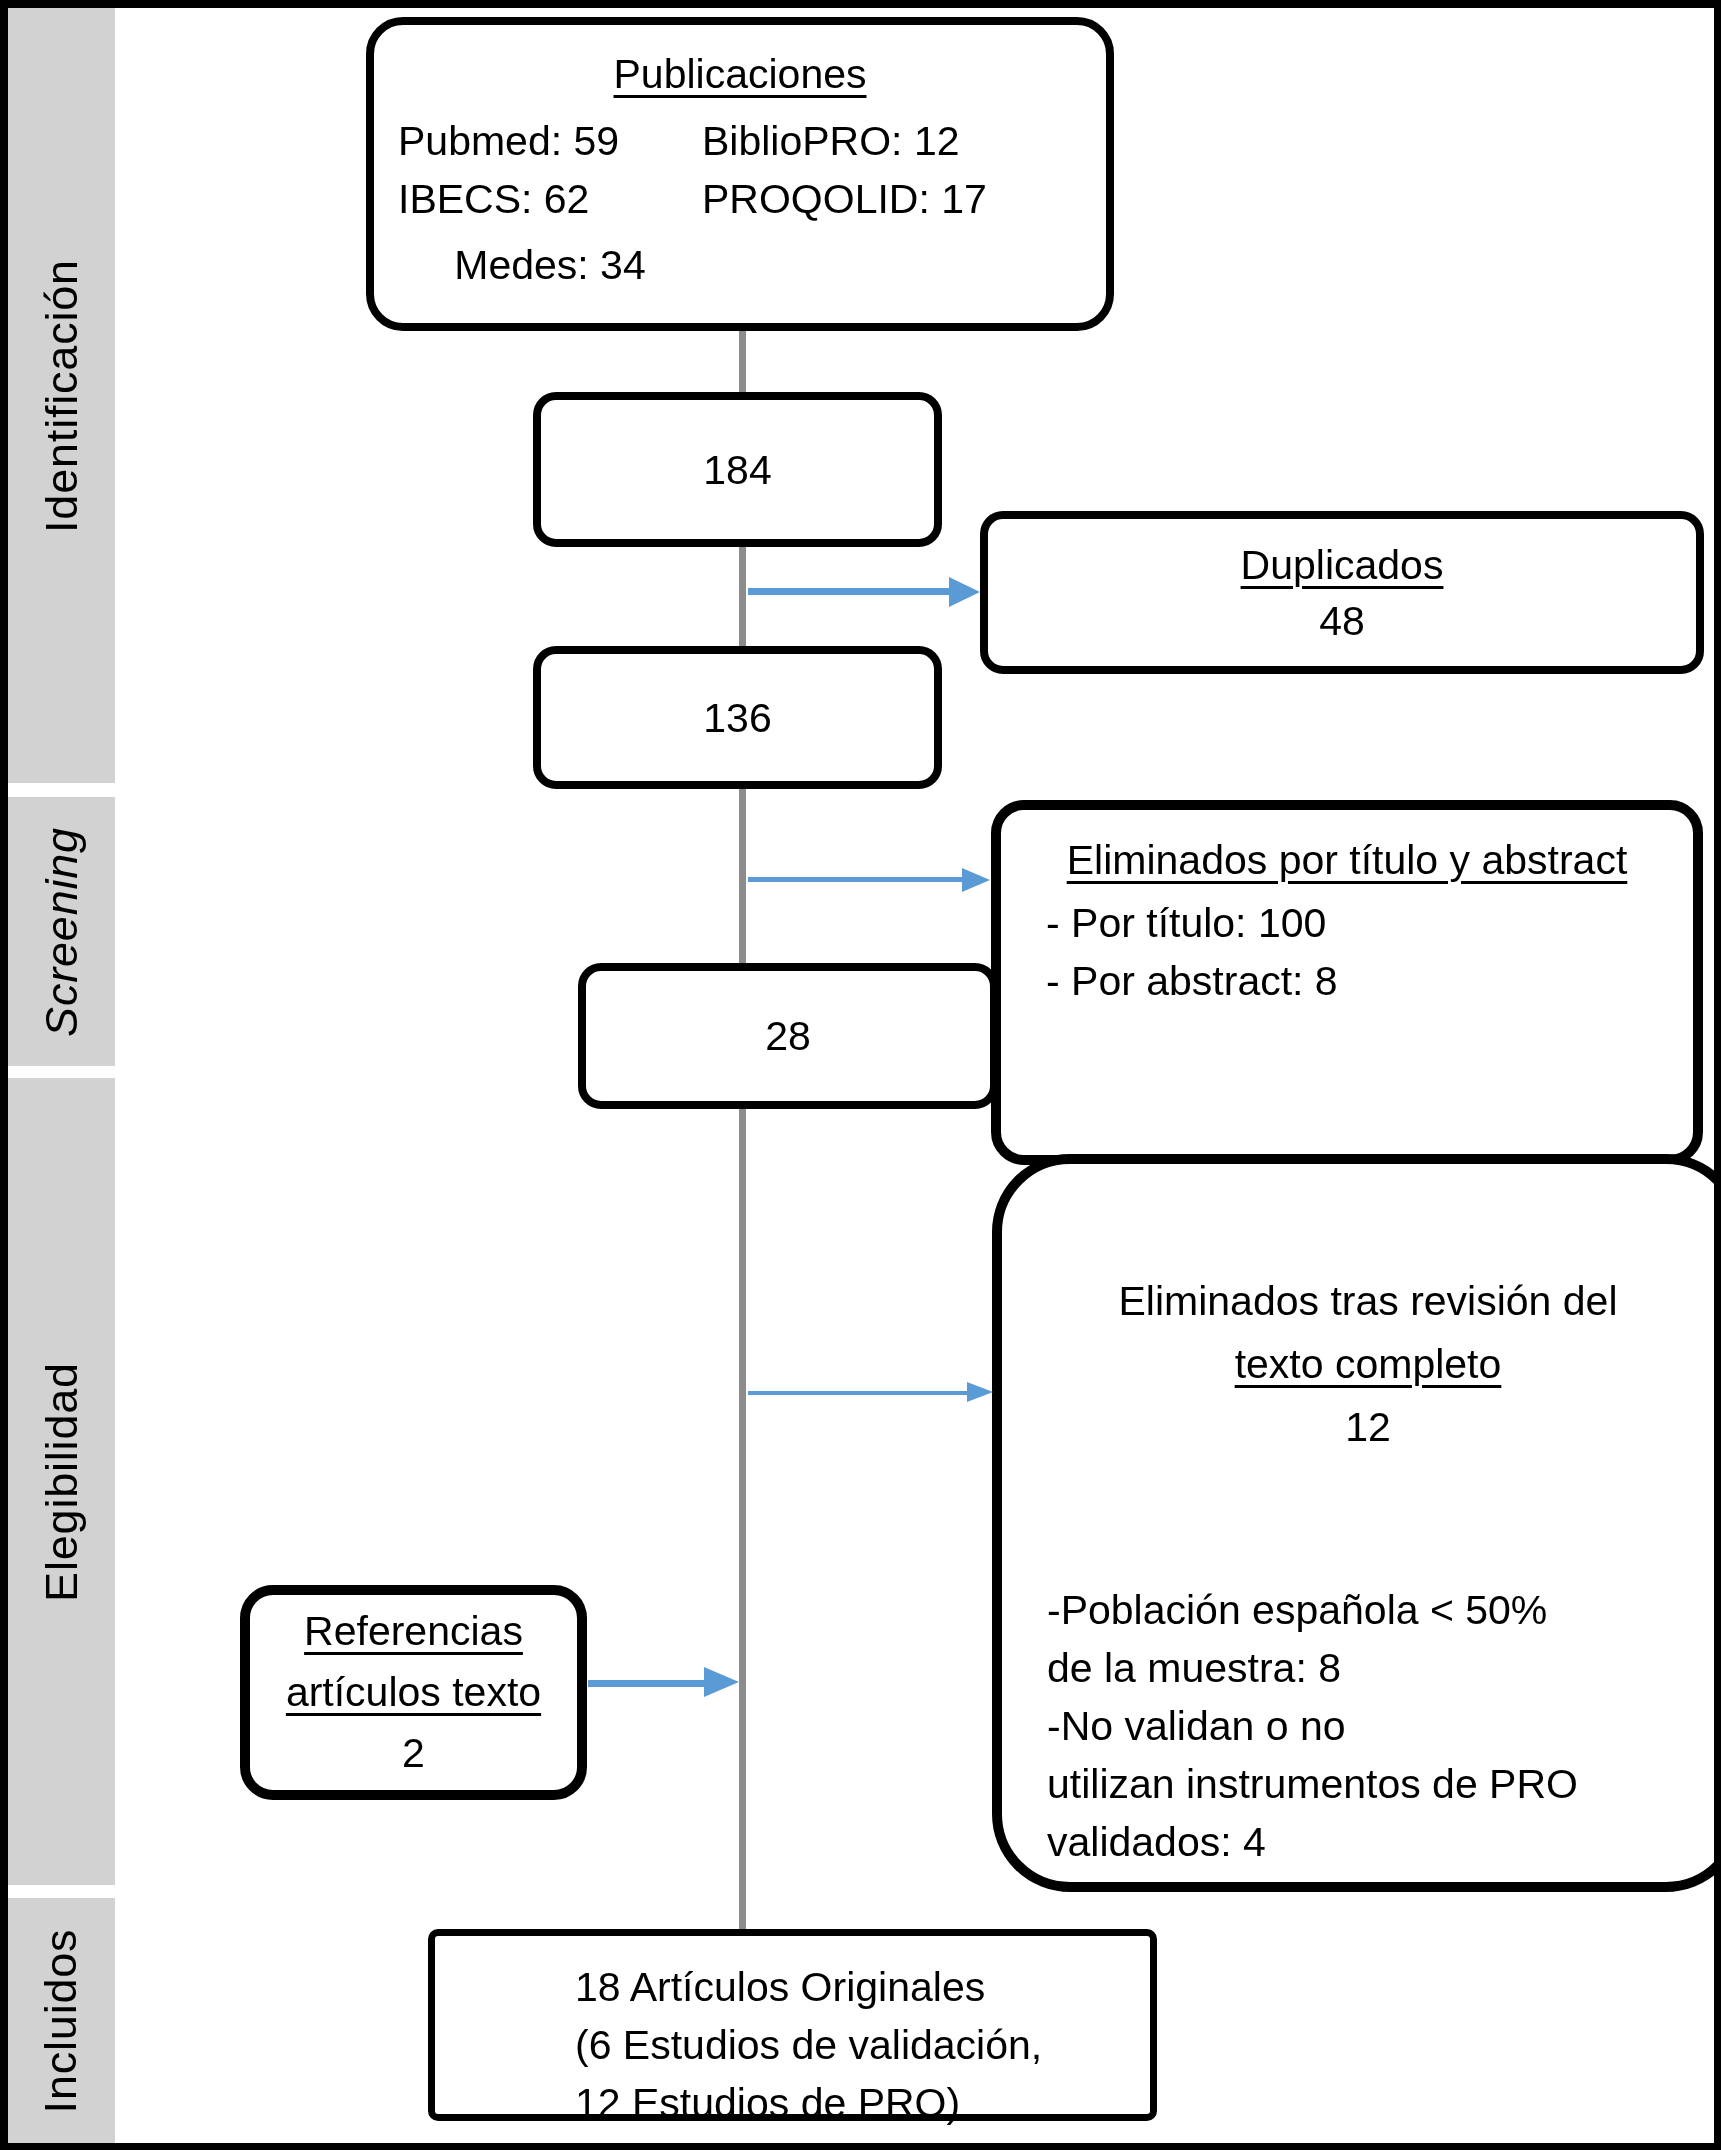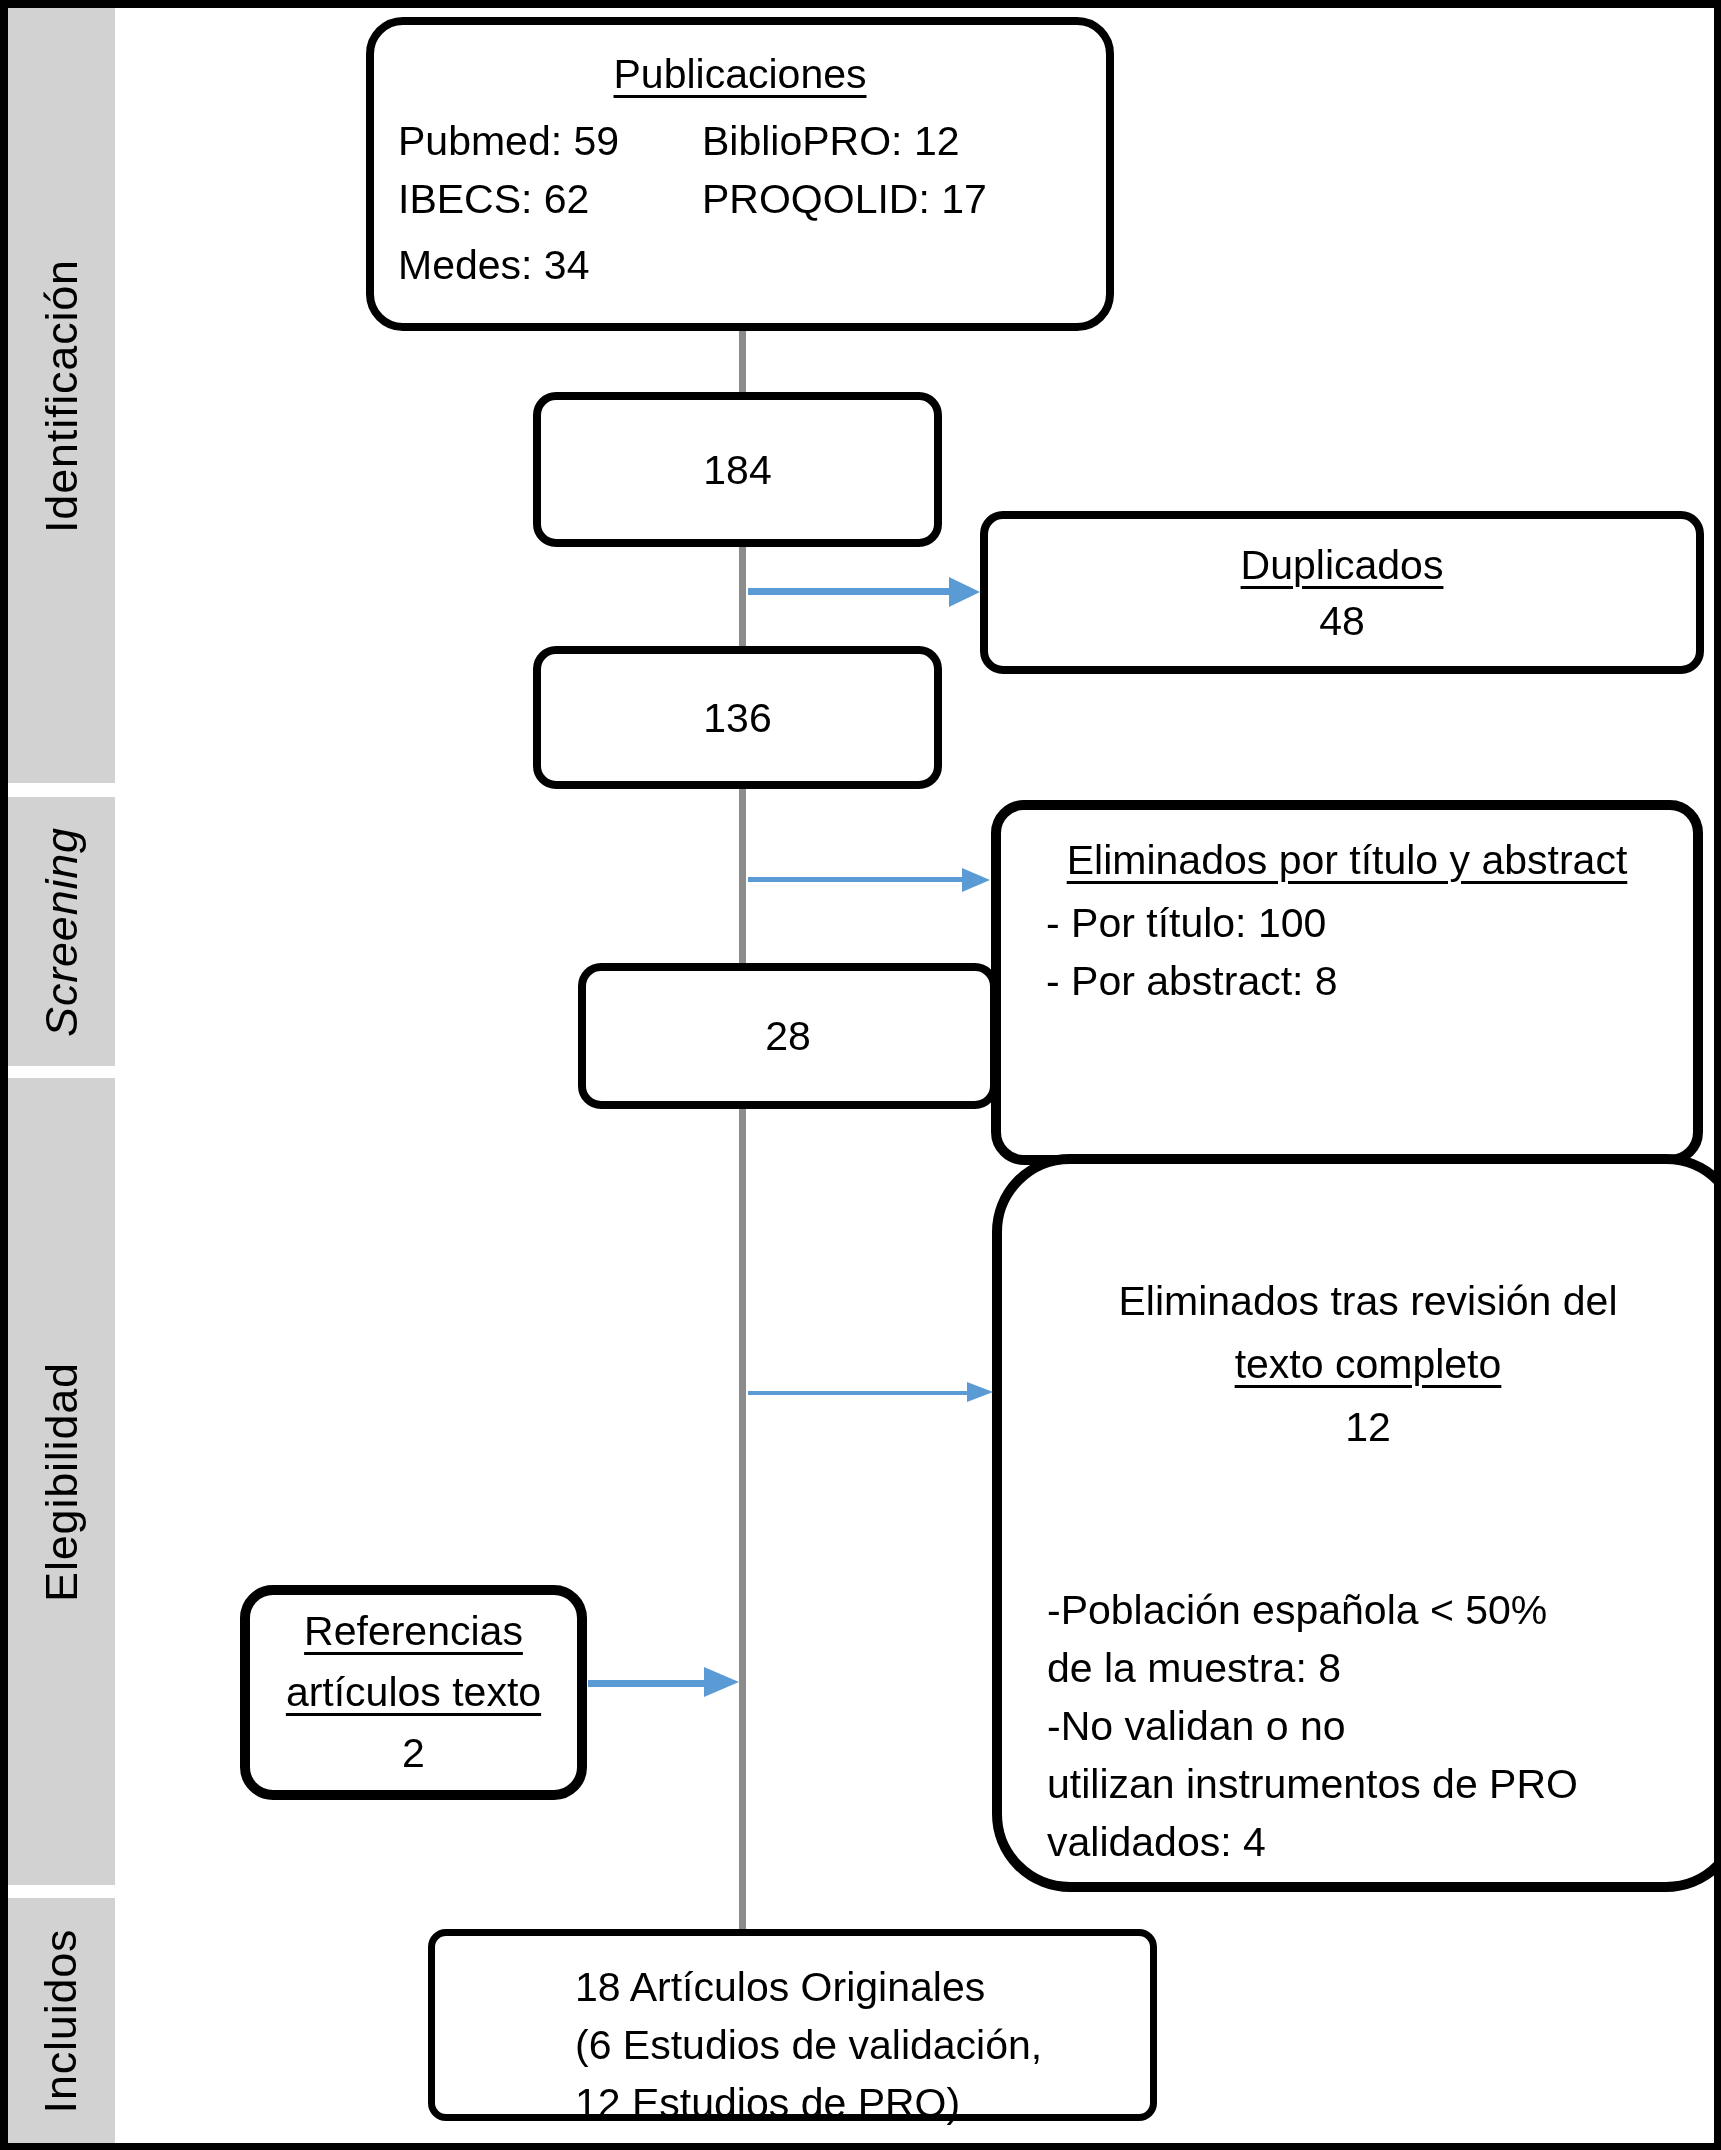--- a/index.html
+++ b/index.html
@@ -63,21 +63,21 @@
   .head{position:absolute;width:0;height:0;border-style:solid;border-color:transparent;z-index:4;}
   
   .pub-title{margin-top:21.5px;text-align:center;}
   .pub-grid{
     display:grid;
     grid-template-columns:304px 1fr;
     padding-left:24px;
     margin-top:10px;
   }
   .pub-grid .cell{line-height:58px;}
-  .pub-medes{margin-top:8.3px;}
+  .pub-medes{margin-top:8.3px;text-align:center;}
   
   .hd{ text-align:center;margin-top:21.5px; }
   .list{ padding-left:45px;margin-top:6.6px; }
   .list div{line-height:58px;}
   
   .big-top{ text-align:center;margin-top:106px;line-height:63px; }
   .reasons{ padding:0 16.5px 0 45px;margin-top:122px;line-height:58px; }
   
   .included-lines{ padding-left:140px;margin-top:21.5px;line-height:58px; }
 </style>
@@ -165,21 +165,21 @@
 
   <div class="box center" style="left:240px;top:1585px;width:347px;height:215px;border-radius:33px;border-width:10px;line-height:61px;">
     <div class="u">Referencias</div>
     <div class="u">artículos texto</div>
     <div>2</div>
   </div>
 
   <div class="shaft" style="left:588px;top:1680px;width:117px;height:7.4px;"></div>
   <div class="head" style="left:704px;top:1667px;border-width:15.7px 0 15.7px 35px;border-left-color:#5B9BD5;"></div>
 
-  <div class="box" style="left:428px;top:1929px;width:729px;height:192px;border-radius:18px;border-width:7.4px;">
+  <div class="box" style="left:428px;top:1929px;width:729px;height:192px;border-radius:10px;border-width:7.4px;">
     <div class="included-lines">
       <div>18 Artículos Originales</div>
       <div>(6 Estudios de validación,</div>
       <div>12 Estudios de PRO)</div>
     </div>
   </div>
 
 </div>
 
 

